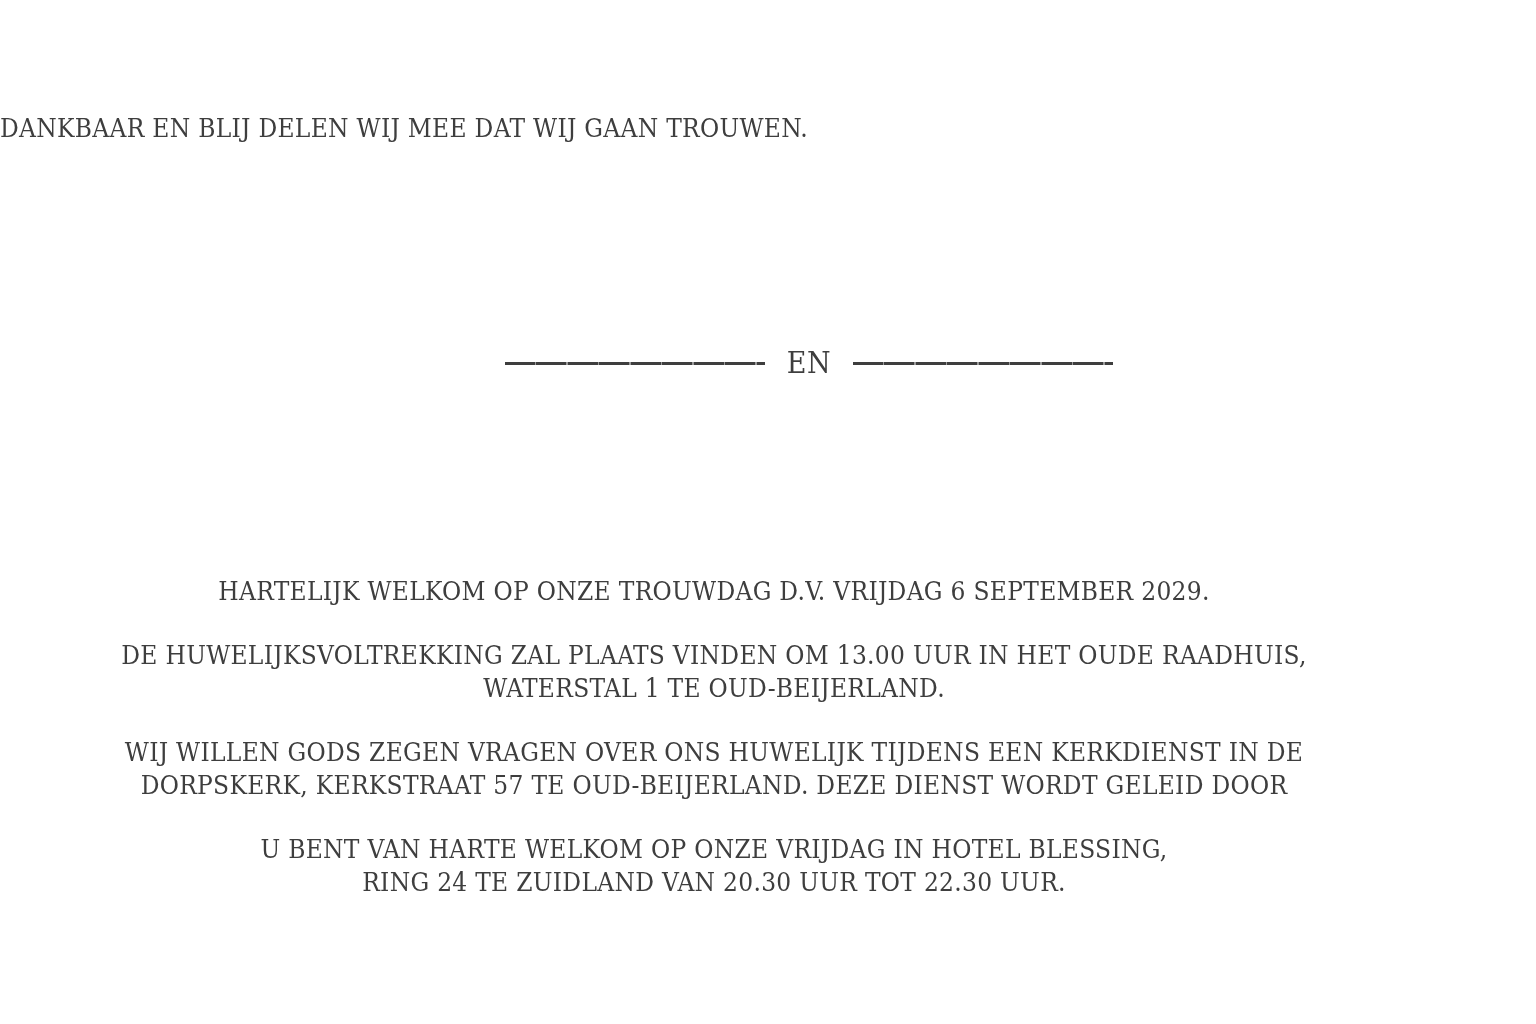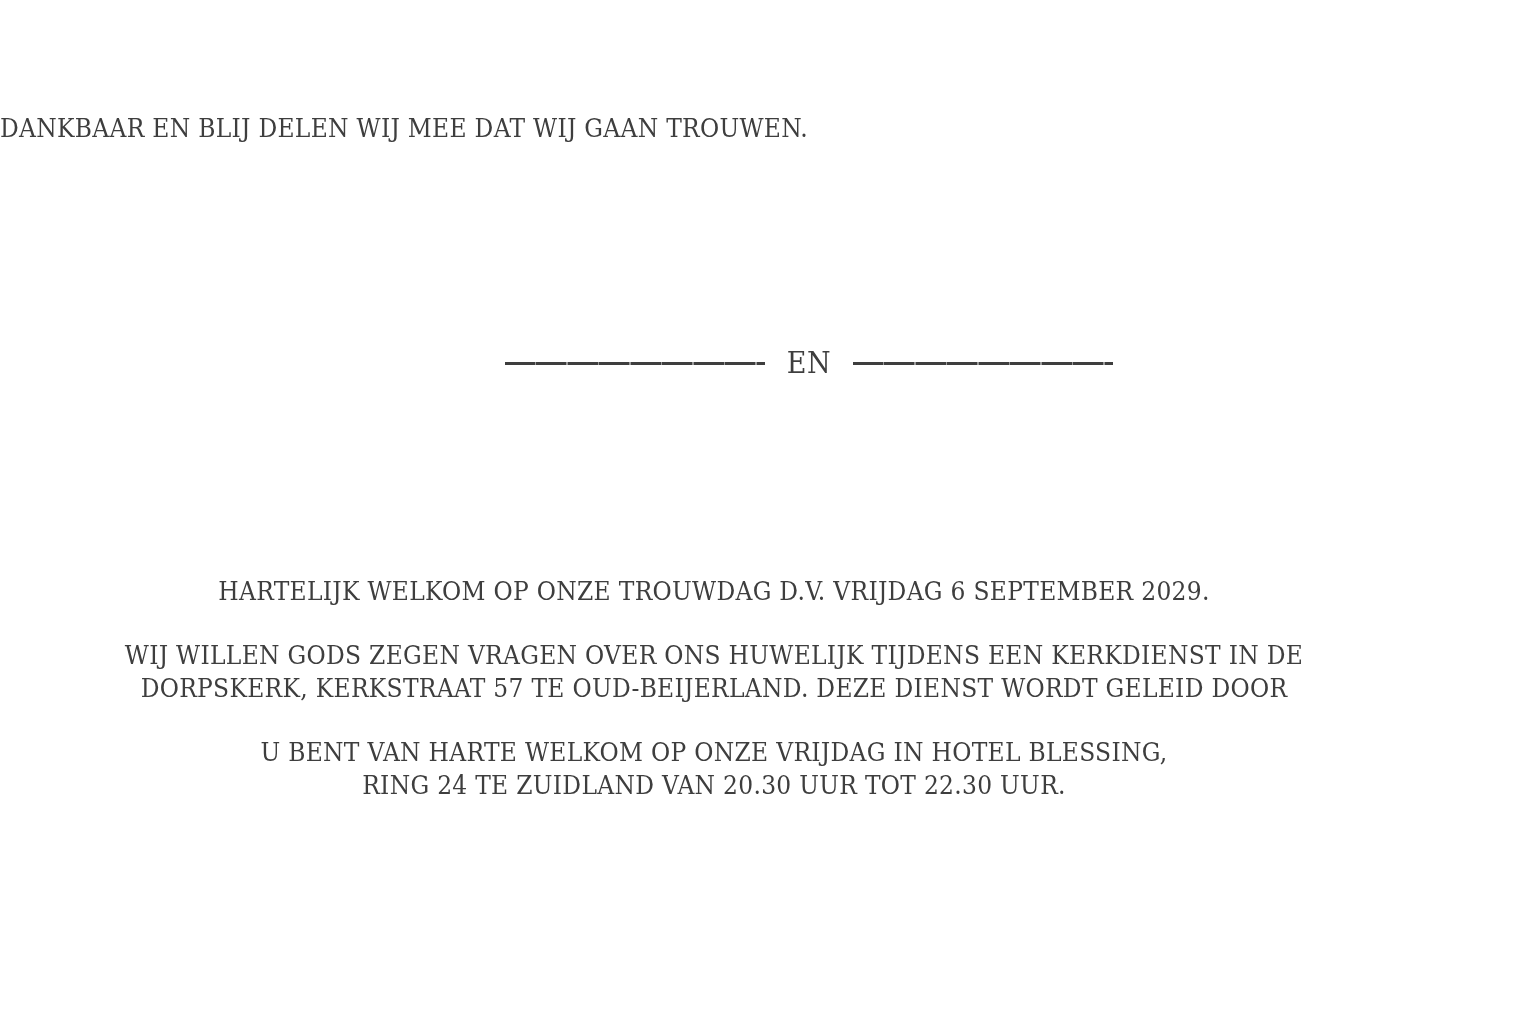--- a/index.html
+++ b/index.html
@@ -80,20 +80,22 @@
     <span class="rule"></span>
   </div>
 
   <div class="details">
 
     <p>
       <span class="line">HARTELIJK WELKOM OP ONZE TROUWDAG D.V. VRIJDAG 6 SEPTEMBER 2029.</span>
     </p>
 
     <p>
+      <span class="line">DE HUWELIJKSVOLTREKKING ZAL PLAATS VINDEN OM 13.00 UUR IN HET OUDE RAADHUIS,</span>
+      <span class="line">WATERSTAL 1 TE OUD-BEIJERLAND.</span>
     </p>
 
     <p>
       <span class="line">WIJ WILLEN GODS ZEGEN VRAGEN OVER ONS HUWELIJK TIJDENS EEN KERKDIENST IN DE</span>
       <span class="line">DORPSKERK, KERKSTRAAT 57 TE OUD-BEIJERLAND. DEZE DIENST WORDT GELEID DOOR</span>
     </p>
 
     <p>
       <span class="line">U BENT VAN HARTE WELKOM OP ONZE VRIJDAG IN HOTEL BLESSING,</span>
       <span class="line">RING 24 TE ZUIDLAND VAN 20.30 UUR TOT 22.30 UUR.</span>

